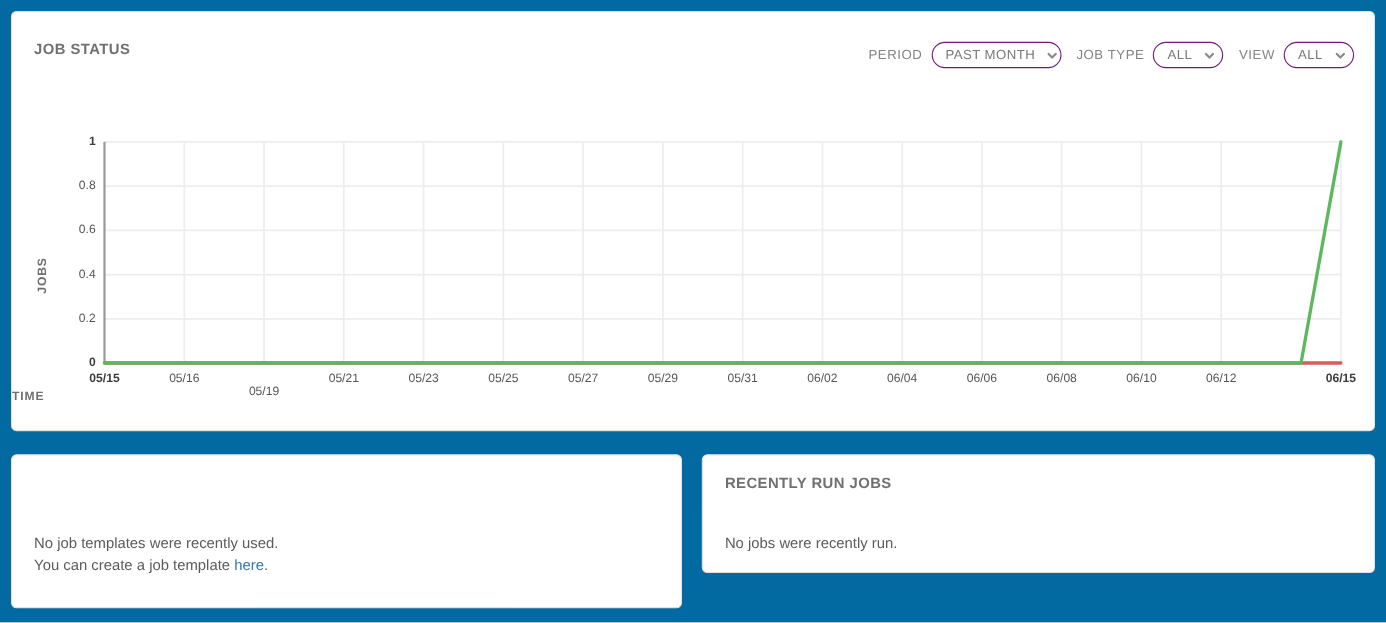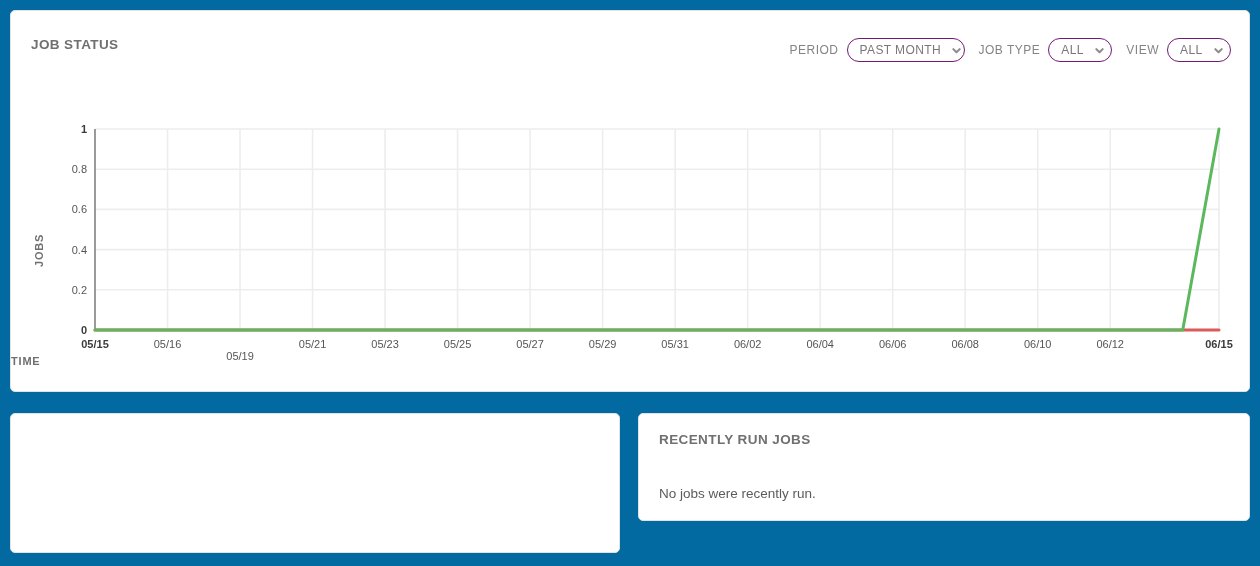--- a/index.html
+++ b/index.html
@@ -256,20 +256,24 @@
           <div class="tick-label xtick" style="left: 954.194px; top: 267px;">06/08</div>
           <div class="tick-label xtick" style="left: 1026.71px; top: 267px;">06/10</div>
           <div class="tick-label xtick" style="left: 1099.23px; top: 267px;">06/12</div>
           <div class="tick-label xtick bold" style="left: 1208px; top: 267px;">06/15</div>
         </div>
     </div>
 
   </section>
 
   <section class="card" id="recent-templates-card">
+    <div class="card-body">
+      <div>No job templates were recently used.</div>
+      <div><span>You can create a job template </span><a class="link">here</a><span>.</span></div>
+    </div>
   </section>
 
   <section class="card" id="recent-jobs-card">
     <div class="card-title">RECENTLY RUN JOBS</div>
     <div class="card-body">
       <div>No jobs were recently run.</div>
     </div>
   </section>
 
 </div>

